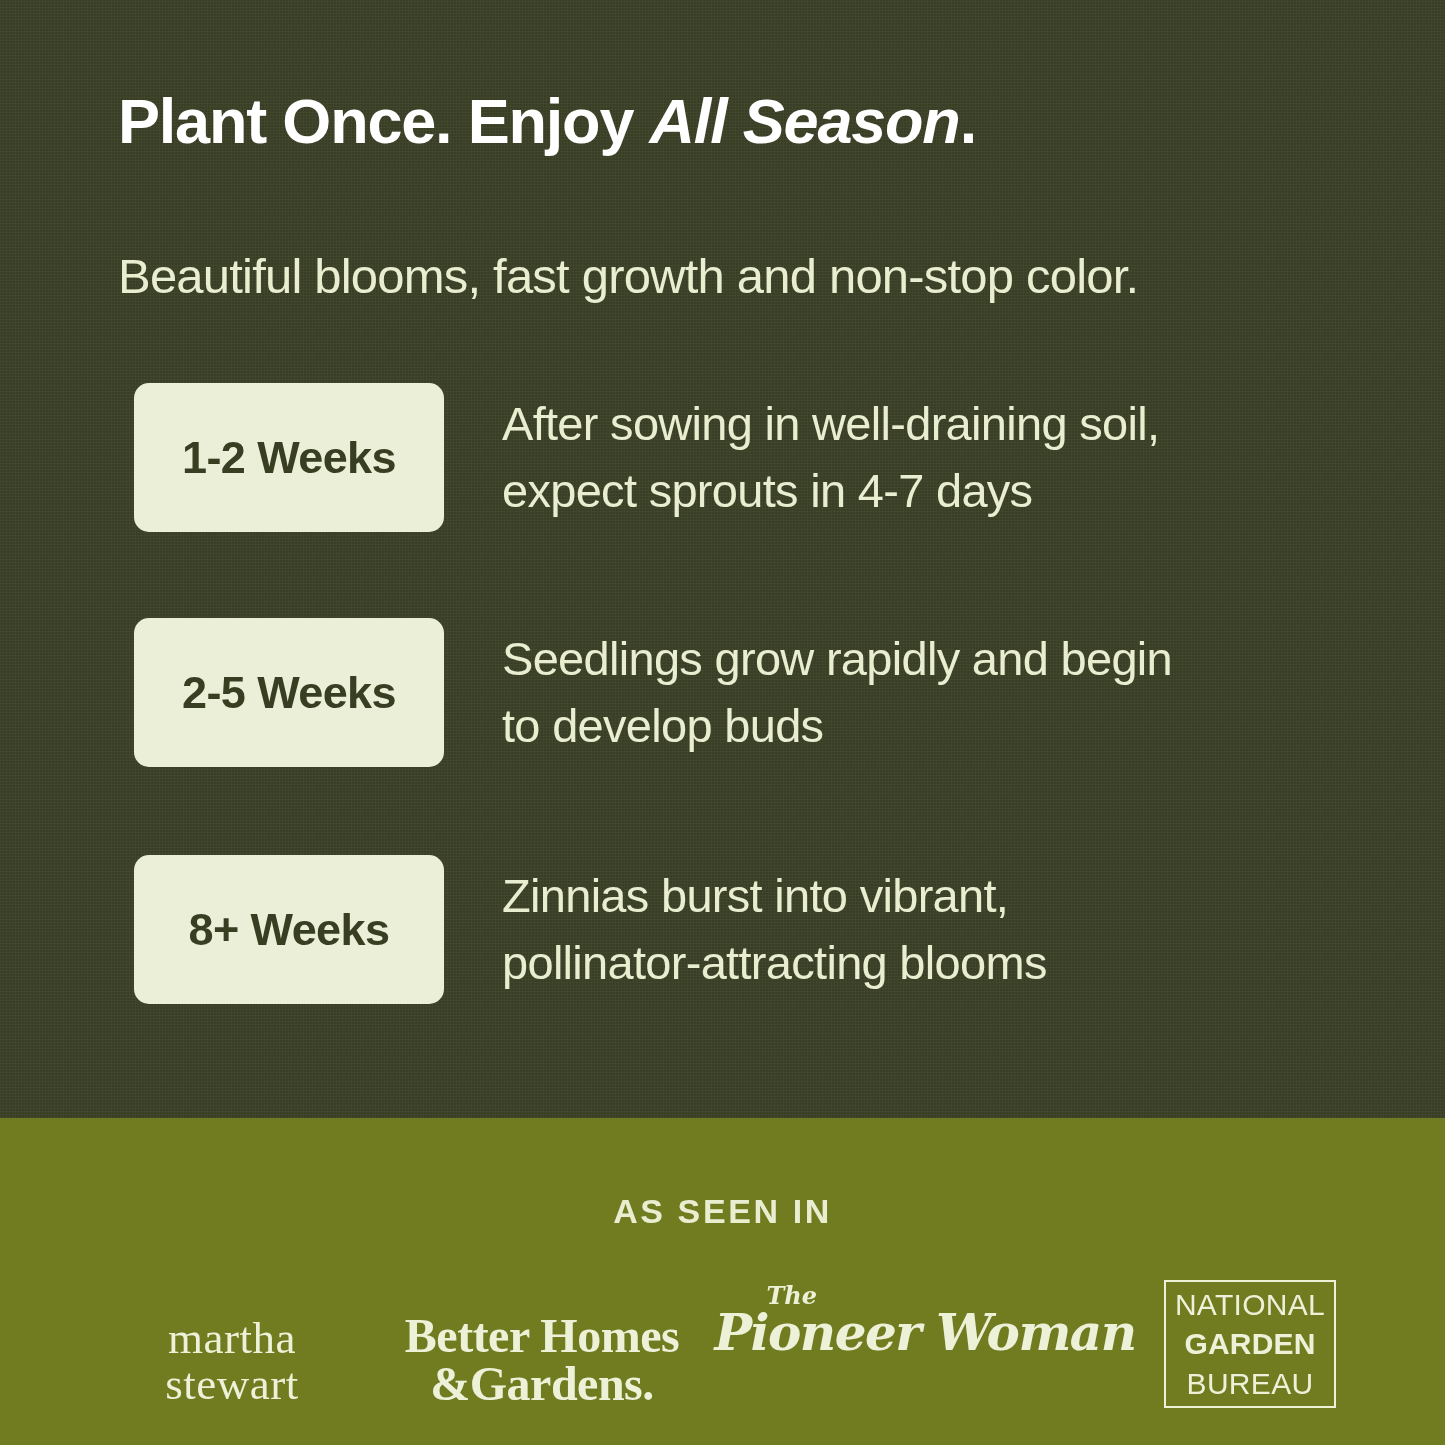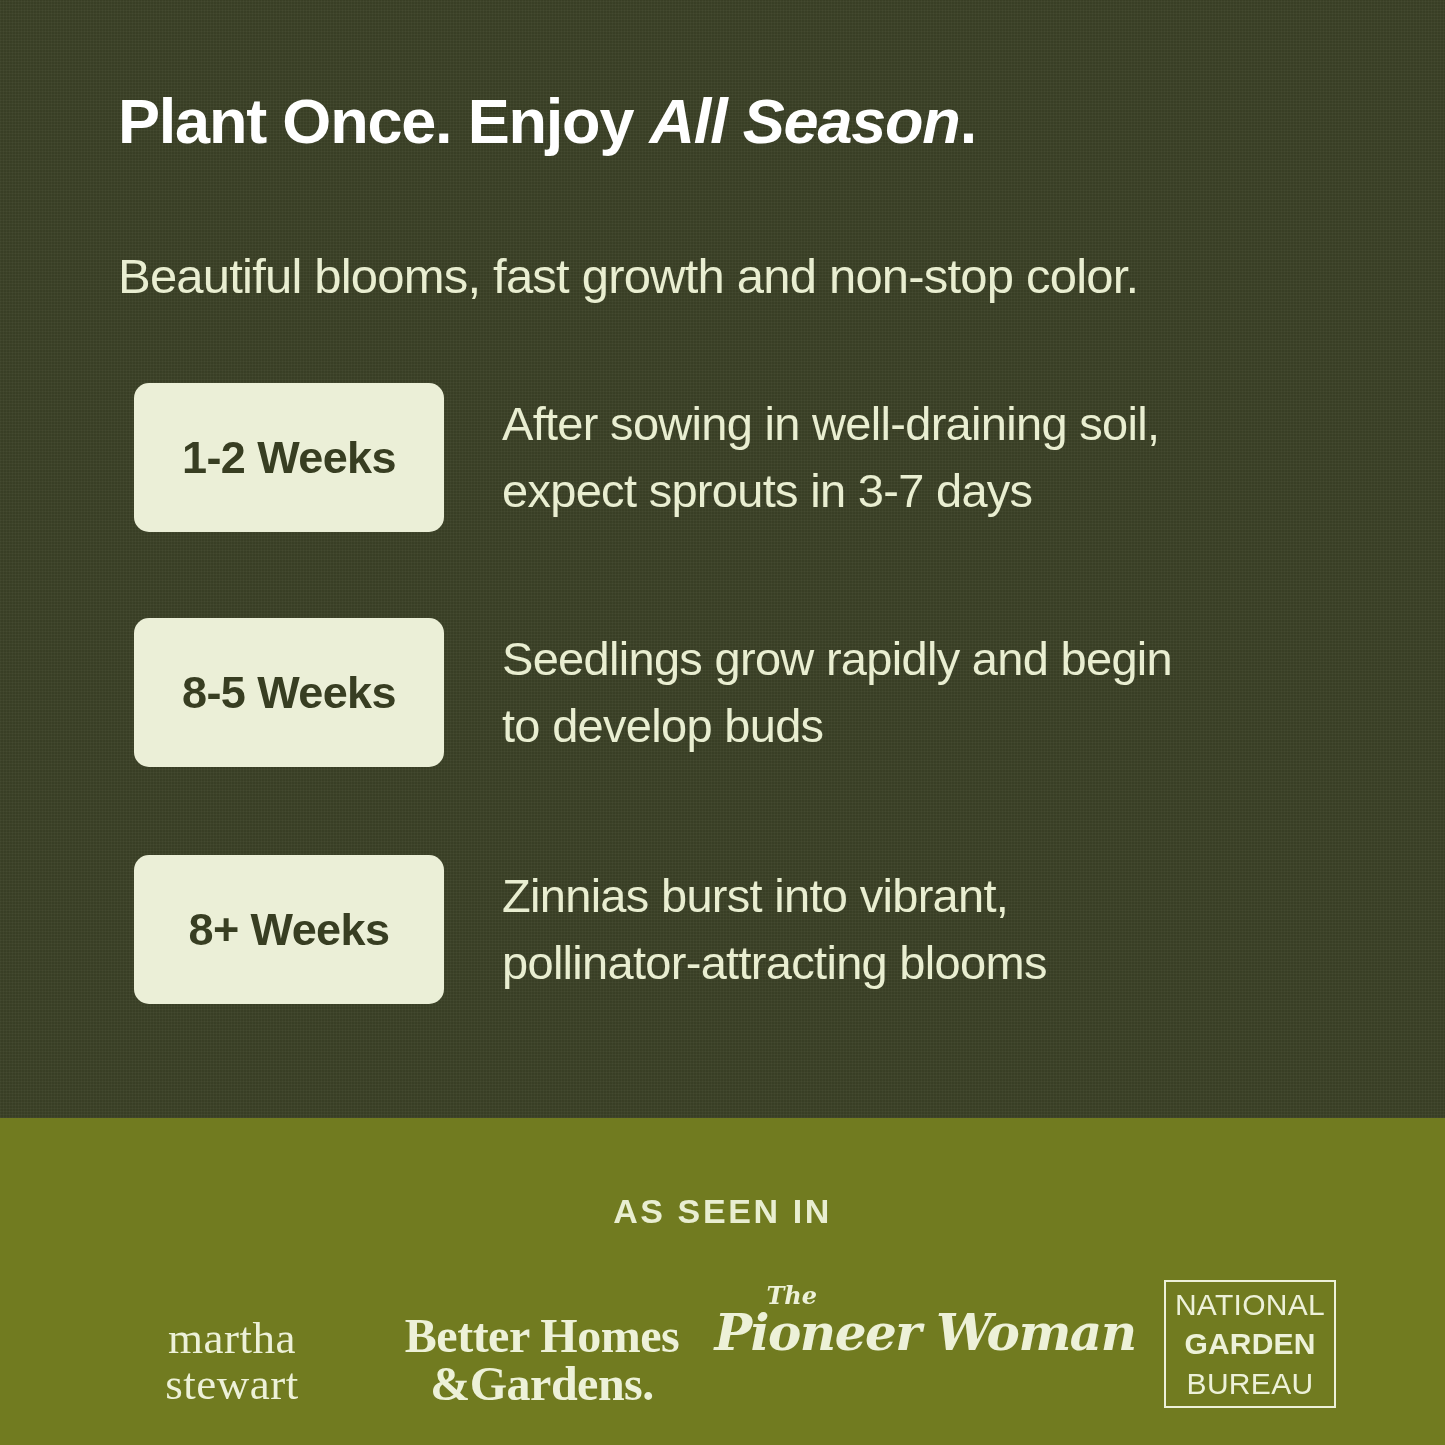--- a/index.html
+++ b/index.html
@@ -120,27 +120,27 @@
   <div class="headline"><span>Plant Once. Enjoy </span><span class="em">All Season</span><span>.</span></div>
 
   <div class="subtitle">Beautiful blooms, fast growth and non-stop color.</div>
 
   <div class="row r0">
     <div class="badge">
       <span class="badge-label">1-2 Weeks</span>
     </div>
     <div class="row-desc">
       <span class="l">After sowing in well-draining soil,</span>
-      <span class="l">expect sprouts in 3-7 days</span>
+      <span class="l">expect sprouts in 4-7 days</span>
     </div>
   </div>
 
   <div class="row r1">
     <div class="badge">
-      <span class="badge-label">8-5 Weeks</span>
+      <span class="badge-label">2-5 Weeks</span>
     </div>
     <div class="row-desc">
       <span class="l">Seedlings grow rapidly and begin</span>
       <span class="l">to develop buds</span>
     </div>
   </div>
 
   <div class="row r2">
     <div class="badge">
       <span class="badge-label">8+ Weeks</span>

